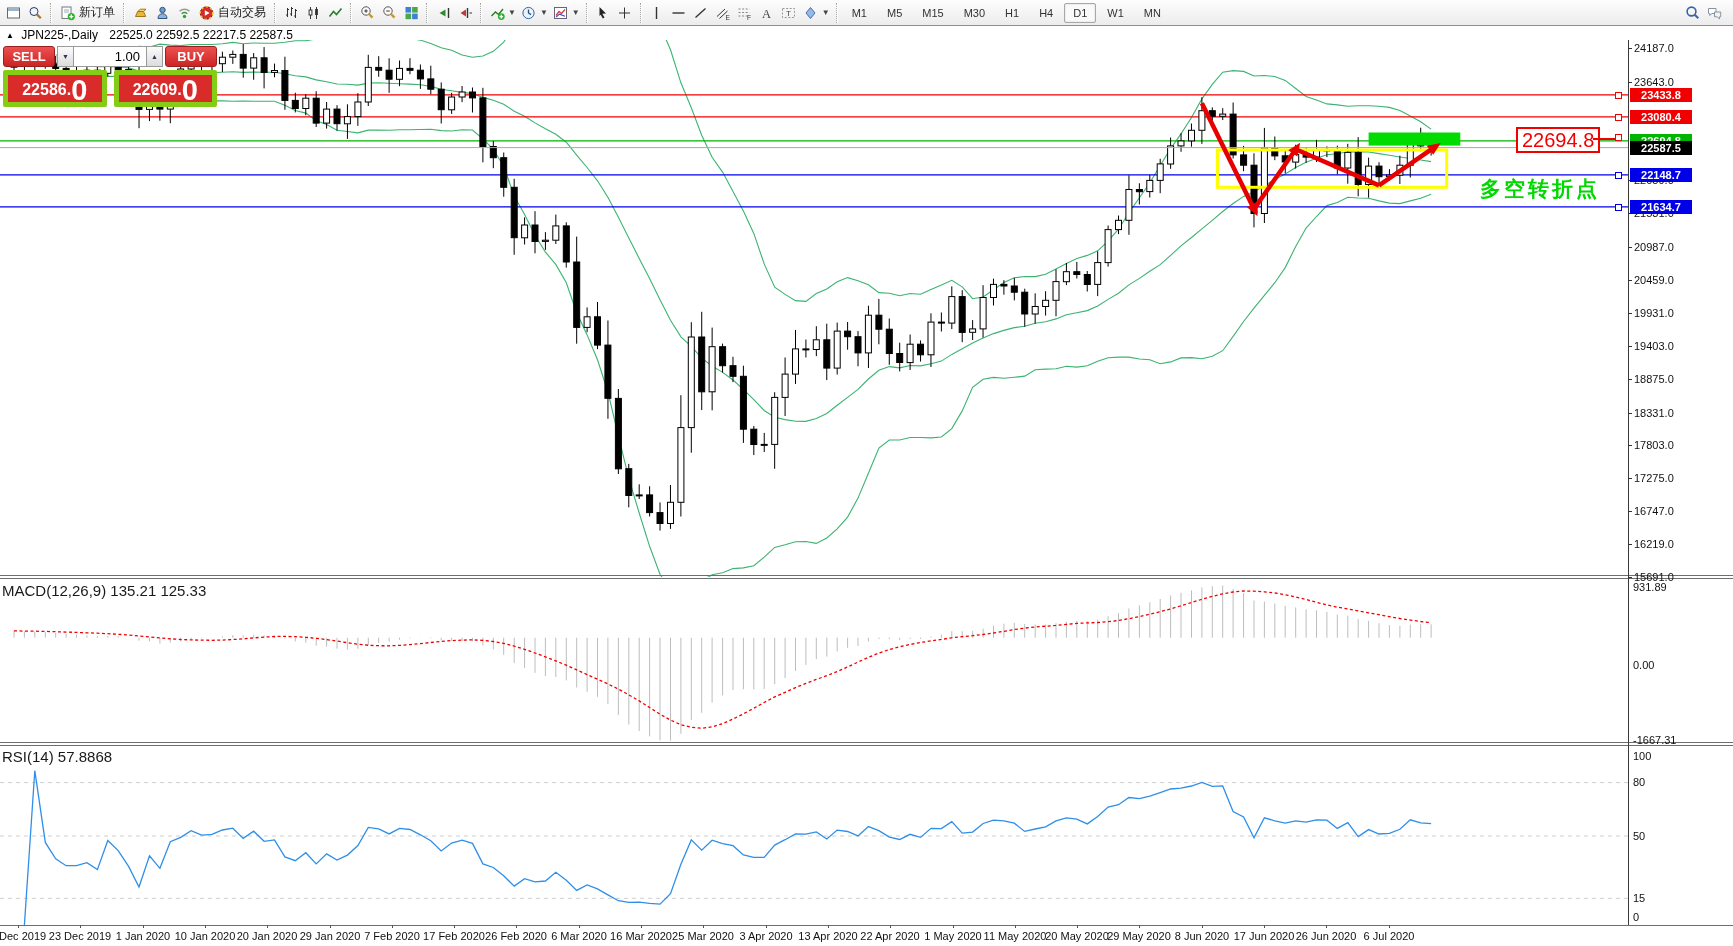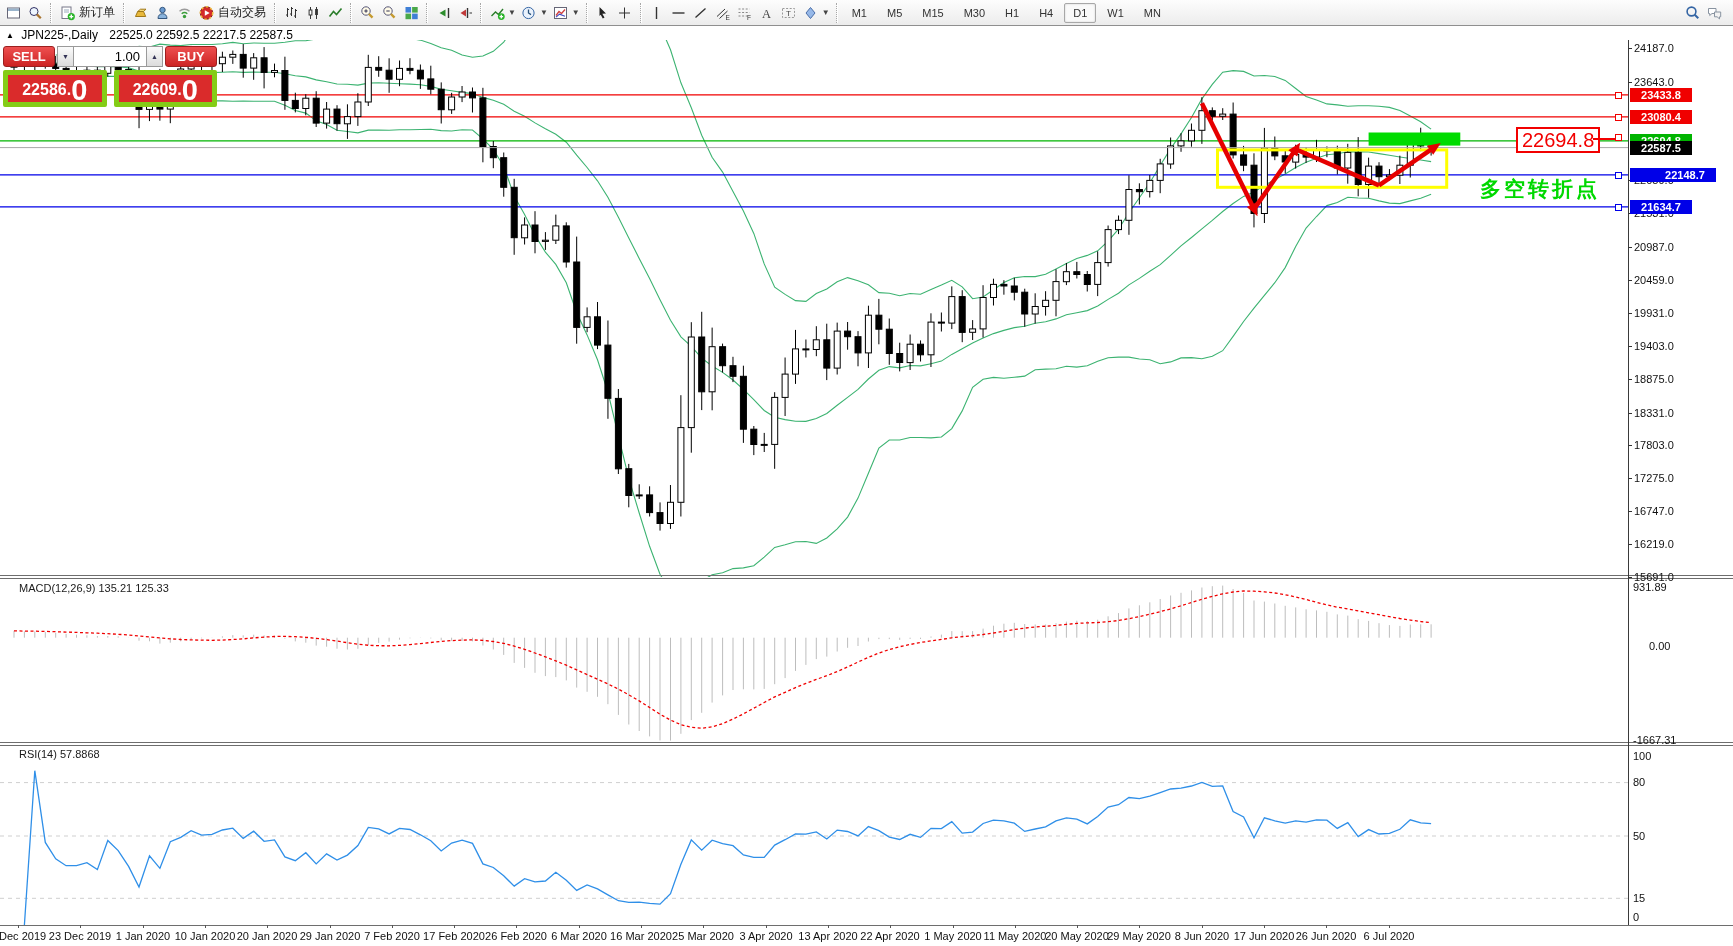--- a/index.html
+++ b/index.html
@@ -41,21 +41,21 @@
   .oc-price{width:100px;height:27px;background:#da2b2b;border:5px solid #84cc16;border-radius:2px;
     color:#fff;display:flex;align-items:flex-end;justify-content:center;font-weight:bold;}
   .oc-price .med{font-size:16px;line-height:24px;}
   .oc-price .big{font-size:29px;line-height:27px;margin-bottom:-2px;}
   .oc-price+.oc-price{margin-left:7px;}
 
   
   svg.pane{position:absolute;left:0;}
   #axisLine{position:absolute;left:1628px;top:40px;width:1px;height:885px;background:#3a3a3a;}
   .sepA{position:absolute;left:0;width:1733px;height:1px;background:#6e6e6e;}
-  .pane-label{position:absolute;left:19px;font-size:11px;color:#1a1a1a;white-space:nowrap;}
+  .pane-label{position:absolute;left:2px;font-size:15px;color:#1a1a1a;white-space:nowrap;}
   .tick-label{position:absolute;left:1634px;font-size:11px;color:#111;}
   .tick-mark{position:absolute;left:1628px;width:4px;height:1px;background:#333;}
   .price-badge{position:absolute;left:1630px;width:62px;height:14px;font-size:11px;font-weight:bold;
     color:#fff;text-align:center;line-height:14px;}
   .sq-marker{position:absolute;width:5px;height:5px;background:#fff;border:1px solid red;}
   .date-label{position:absolute;top:930px;font-size:11px;color:#111;transform:translateX(-50%);white-space:nowrap;}
   .date-tick{position:absolute;top:925px;width:1px;height:3px;background:#555;}
   .ind-axis{position:absolute;left:1633px;font-size:11px;color:#111;}
 
   
@@ -785,21 +785,21 @@
       <line x1="0" y1="89.0" x2="1628" y2="89.0" stroke="#cfcfcf" stroke-width="1" stroke-dasharray="4 4"></line>
       <line x1="0" y1="151.3" x2="1628" y2="151.3" stroke="#cfcfcf" stroke-width="1" stroke-dasharray="4 4"></line>
       <path d="M24.4 178.0 L34.8 23.7 L45.3 95.4 L55.7 111.9 L66.1 118.7 L76.5 118.7 L86.9 115.7 L97.4 122.6 L107.8 93.5 L118.2 103.6 L128.6 119.4 L139.0 140.0 L149.5 108.8 L159.9 121.3 L170.3 94.7 L180.7 90.3 L191.1 83.7 L201.6 88.2 L212.0 87.4 L222.4 83.0 L232.8 81.2 L243.2 91.4 L253.7 84.2 L264.1 94.3 L274.5 92.9 L284.9 109.9 L295.3 113.7 L305.8 105.7 L316.2 116.9 L326.6 106.9 L337.0 113.1 L347.4 108.1 L357.9 98.5 L368.3 80.4 L378.7 81.9 L389.1 86.9 L399.5 81.4 L410.0 82.5 L420.4 87.8 L430.8 93.7 L441.2 104.0 L451.6 96.1 L462.1 93.1 L472.5 96.4 L482.9 116.9 L493.3 120.5 L503.7 128.8 L514.2 139.1 L524.6 131.6 L535.0 134.8 L545.4 134.0 L555.8 125.3 L566.3 133.2 L576.7 143.4 L587.1 137.9 L597.5 141.9 L607.9 147.9 L618.4 153.7 L628.8 155.4 L639.2 155.2 L649.6 156.4 L660.0 157.1 L670.5 146.7 L680.9 117.3 L691.3 92.9 L701.7 103.1 L712.1 93.2 L722.6 96.7 L733.0 98.7 L743.4 107.9 L753.8 110.3 L764.2 110.3 L774.7 98.1 L785.1 92.7 L795.5 87.0 L805.9 87.2 L816.3 84.9 L826.8 92.0 L837.2 83.1 L847.6 84.5 L858.0 88.9 L868.4 79.6 L878.9 83.6 L889.3 90.1 L899.7 92.5 L910.1 87.3 L920.5 90.4 L931.0 81.3 L941.4 81.6 L951.8 74.6 L962.2 86.1 L972.6 85.1 L983.1 76.5 L993.5 73.2 L1003.9 73.8 L1014.3 76.2 L1024.7 84.4 L1035.2 82.0 L1045.6 79.9 L1056.0 73.9 L1066.4 70.8 L1076.8 72.2 L1087.3 76.9 L1097.7 69.5 L1108.1 60.1 L1118.5 57.7 L1128.9 50.5 L1139.4 51.7 L1149.8 49.2 L1160.2 45.6 L1170.6 42.0 L1181.0 41.1 L1191.5 39.0 L1201.9 35.5 L1212.3 39.4 L1222.7 38.9 L1233.1 64.5 L1243.6 69.9 L1254.0 90.8 L1264.4 70.8 L1274.8 73.8 L1285.2 76.2 L1295.7 73.9 L1306.1 75.1 L1316.5 72.8 L1326.9 73.2 L1337.3 81.4 L1347.8 75.6 L1358.2 89.6 L1368.6 82.6 L1379.0 87.0 L1389.4 86.4 L1399.9 82.3 L1410.3 72.8 L1420.7 75.9 L1431.1 76.7 " fill="none" stroke="#2f8fe8" stroke-width="1.3"></path>
     </svg>
 
   <div class="sepA" style="top:925px"></div>
   <div id="axisLine"></div>
 
   <div id="overlays">
       <div class="ind-axis" style="top: 581px;">931.89</div>
-      <div class="ind-axis" style="top: 640px; margin-left: 16px;">0.00</div>
+      <div class="ind-axis" style="top: 659px;">0.00</div>
       <div class="ind-axis" style="top: 734px;">-1667.31</div>
       <div class="ind-axis" style="top: 750px;">100</div>
       <div class="ind-axis" style="top: 776px;">80</div>
       <div class="ind-axis" style="top: 830px;">50</div>
       <div class="ind-axis" style="top: 892px;">15</div>
       <div class="ind-axis" style="top: 911px;">0</div>
       <div class="tick-mark" style="top: 48px;"></div>
       <div class="tick-label" style="top: 42px;">24187.0</div>
       <div class="tick-mark" style="top: 82px;"></div>
       <div class="tick-label" style="top: 76px;">23643.0</div>
@@ -826,21 +826,21 @@
       <div class="tick-mark" style="top: 511px;"></div>
       <div class="tick-label" style="top: 505px;">16747.0</div>
       <div class="tick-mark" style="top: 544px;"></div>
       <div class="tick-label" style="top: 538px;">16219.0</div>
       <div class="tick-mark" style="top: 577px;"></div>
       <div class="tick-label" style="top: 571px;">15691.0</div>
       <div class="price-badge" style="top: 88px; background: rgb(240, 0, 0);">23433.8</div>
       <div class="price-badge" style="top: 110px; background: rgb(240, 0, 0);">23080.4</div>
       <div class="price-badge" style="top: 134px; background: rgb(0, 180, 0);">22694.8</div>
       <div class="price-badge" style="top: 141px; background: rgb(0, 0, 0);">22587.5</div>
-      <div class="price-badge" style="top: 168px; background: rgb(0, 0, 232); padding-left: 24px;">22148.7</div>
+      <div class="price-badge" style="top: 168px; background: rgb(0, 0, 232);">22148.7</div>
       <div class="price-badge" style="top: 200px; background: rgb(0, 0, 232);">21634.7</div>
       <div class="sq-marker" style="left: 1615px; top: 92px; border-color: rgb(240, 0, 0);"></div>
       <div class="sq-marker" style="left: 1615px; top: 114px; border-color: rgb(240, 0, 0);"></div>
       <div class="sq-marker" style="left: 1615px; top: 172px; border-color: rgb(0, 0, 232);"></div>
       <div class="sq-marker" style="left: 1615px; top: 204px; border-color: rgb(0, 0, 232);"></div>
       <div class="date-label" style="left: 18px;">3 Dec 2019</div>
       <div class="date-tick" style="left: 18px;"></div>
       <div class="date-label" style="left: 80px;">23 Dec 2019</div>
       <div class="date-tick" style="left: 80px;"></div>
       <div class="date-label" style="left: 143px;">1 Jan 2020</div>

